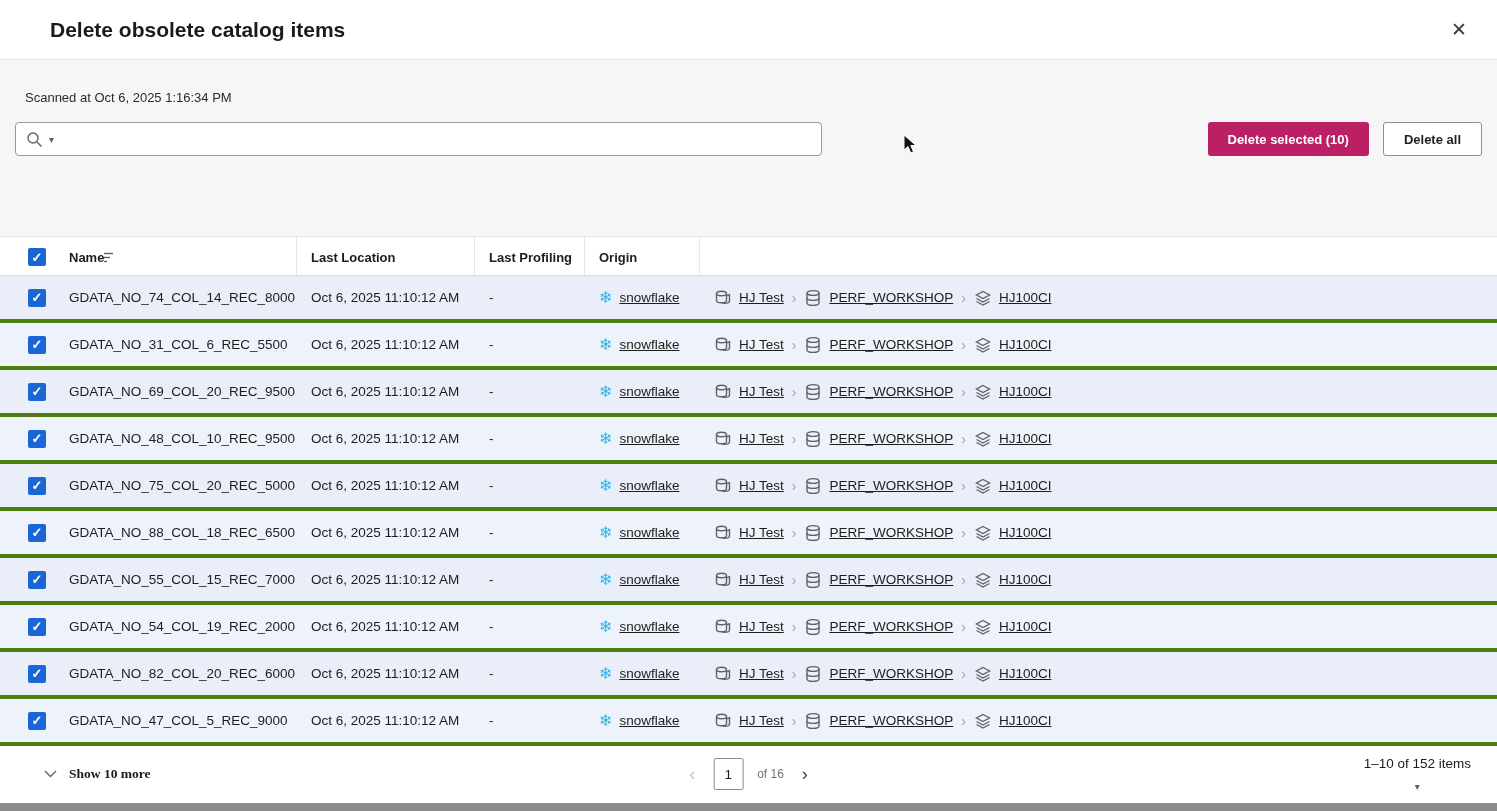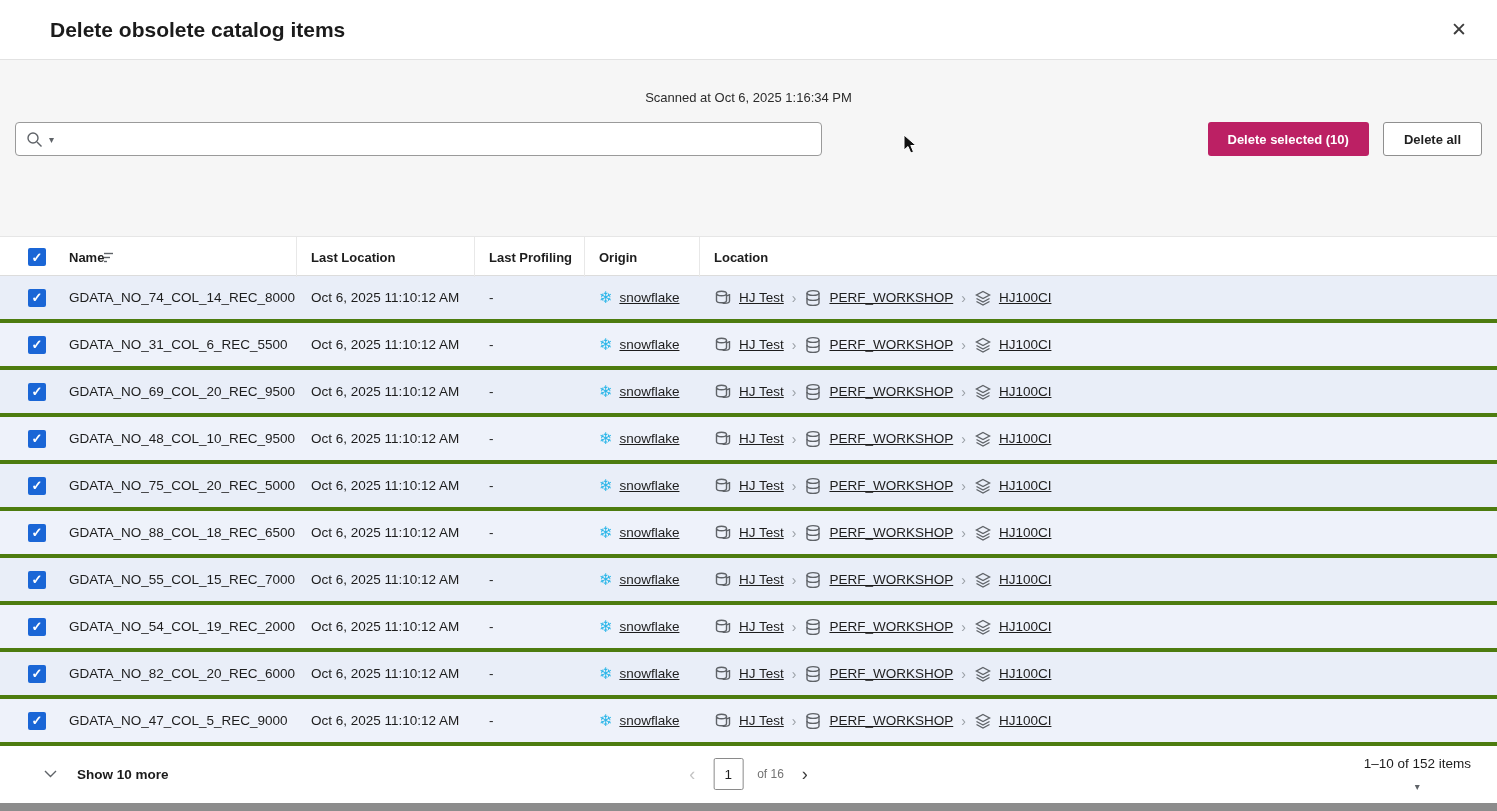--- a/index.html
+++ b/index.html
@@ -23,21 +23,21 @@
     padding:0 26px;border-bottom:1px solid #e2e2e2;
   }
   .modal-title{font-size:21px;font-weight:700;color:#1b1b1b;margin-left:24px;}
   .close-btn{
     margin-left:auto;background:none;border:none;cursor:pointer;
     font-size:19px;color:#3c3c3c;line-height:1;padding:4px;
   }
   .icon-close::before{content:"\2715";}
   
   .content{padding:30px 0 0 0;}
-  .scanned{font-size:13px;color:#2b2b2b;padding:0 11px;height:18px;text-align:center;}
+  .scanned{font-size:13px;color:#2b2b2b;padding:0 25px;height:18px;}
   .toolbar{display:flex;align-items:center;padding:14px 15px 0 15px;}
   .search-box{
     width:807px;height:34px;background:#fff;border:1px solid #9a9a9a;
     border-radius:4px;display:flex;align-items:center;padding:0 10px;gap:6px;
   }
   .search-input{
     border:none;outline:none;flex:1;height:100%;font-size:13.5px;
     font-family:"Liberation Sans", sans-serif;background:transparent;
   }
   .caret{font-size:10px;color:var(--muted);}
@@ -82,21 +82,21 @@
   .sep{color:#9aa0a6;font-size:14px;padding:0 1px;}
   .sep::before{content:"\203A";}
   .gicon{display:inline-flex;color:var(--muted);}
   .gicon svg{stroke:#5f6368;fill:none;stroke-width:1.4;}
   
   .tfooter{
     background:#fff;height:56px;display:flex;align-items:center;
     padding:0 26px;position:relative;
   }
   .show-more{display:flex;align-items:center;gap:12px;background:none;border:none;cursor:pointer;padding-left:18px;}
-  .show-more-label{font-size:13.5px;font-weight:700;color:#1b1b1b;font-family:Liberation Sans, sans-serif;margin-left:8px;}
+  .show-more-label{font-size:13.5px;font-weight:700;color:#1b1b1b;font-family:Liberation Serif, serif;}
   .pagination{
     position:absolute;left:50%;transform:translateX(-50%);
     display:flex;align-items:center;gap:14px;
   }
   .page-chevron{background:none;border:none;font-size:18px;cursor:pointer;line-height:1;padding:2px 4px;}
   .page-chevron.disabled{color:#c3c3c3;cursor:default;}
   .page-chevron.enabled{color:#3c3c3c;}
   .icon-chevron-left::before{content:"\2039";}
   .icon-chevron-right::before{content:"\203A";}
   .page-box{
@@ -153,21 +153,20 @@
         <svg width="13" height="11" viewBox="0 0 13 11">
             <line x1="0" y1="1.5" x2="9" y2="1.5"></line>
             <line x1="0" y1="5.5" x2="6" y2="5.5"></line>
             <line x1="0" y1="9.5" x2="3" y2="9.5"></line>
           </svg>
       </span>
     </div>
     <div class="th bordered">Last Location</div>
     <div class="th bordered">Last Profiling</div>
     <div class="th bordered">Origin</div>
-    <div class="th">Location</div>
   </div>
 
   <div>
       <div class="trow">
       <div class="cell cell-check">
         <span class="checkbox"></span>
       </div>
       <div class="cell cell-name">GDATA_NO_74_COL_14_REC_8000</div>
       <div class="cell">Oct 6, 2025 11:10:12 AM</div>
       <div class="cell">-</div>

